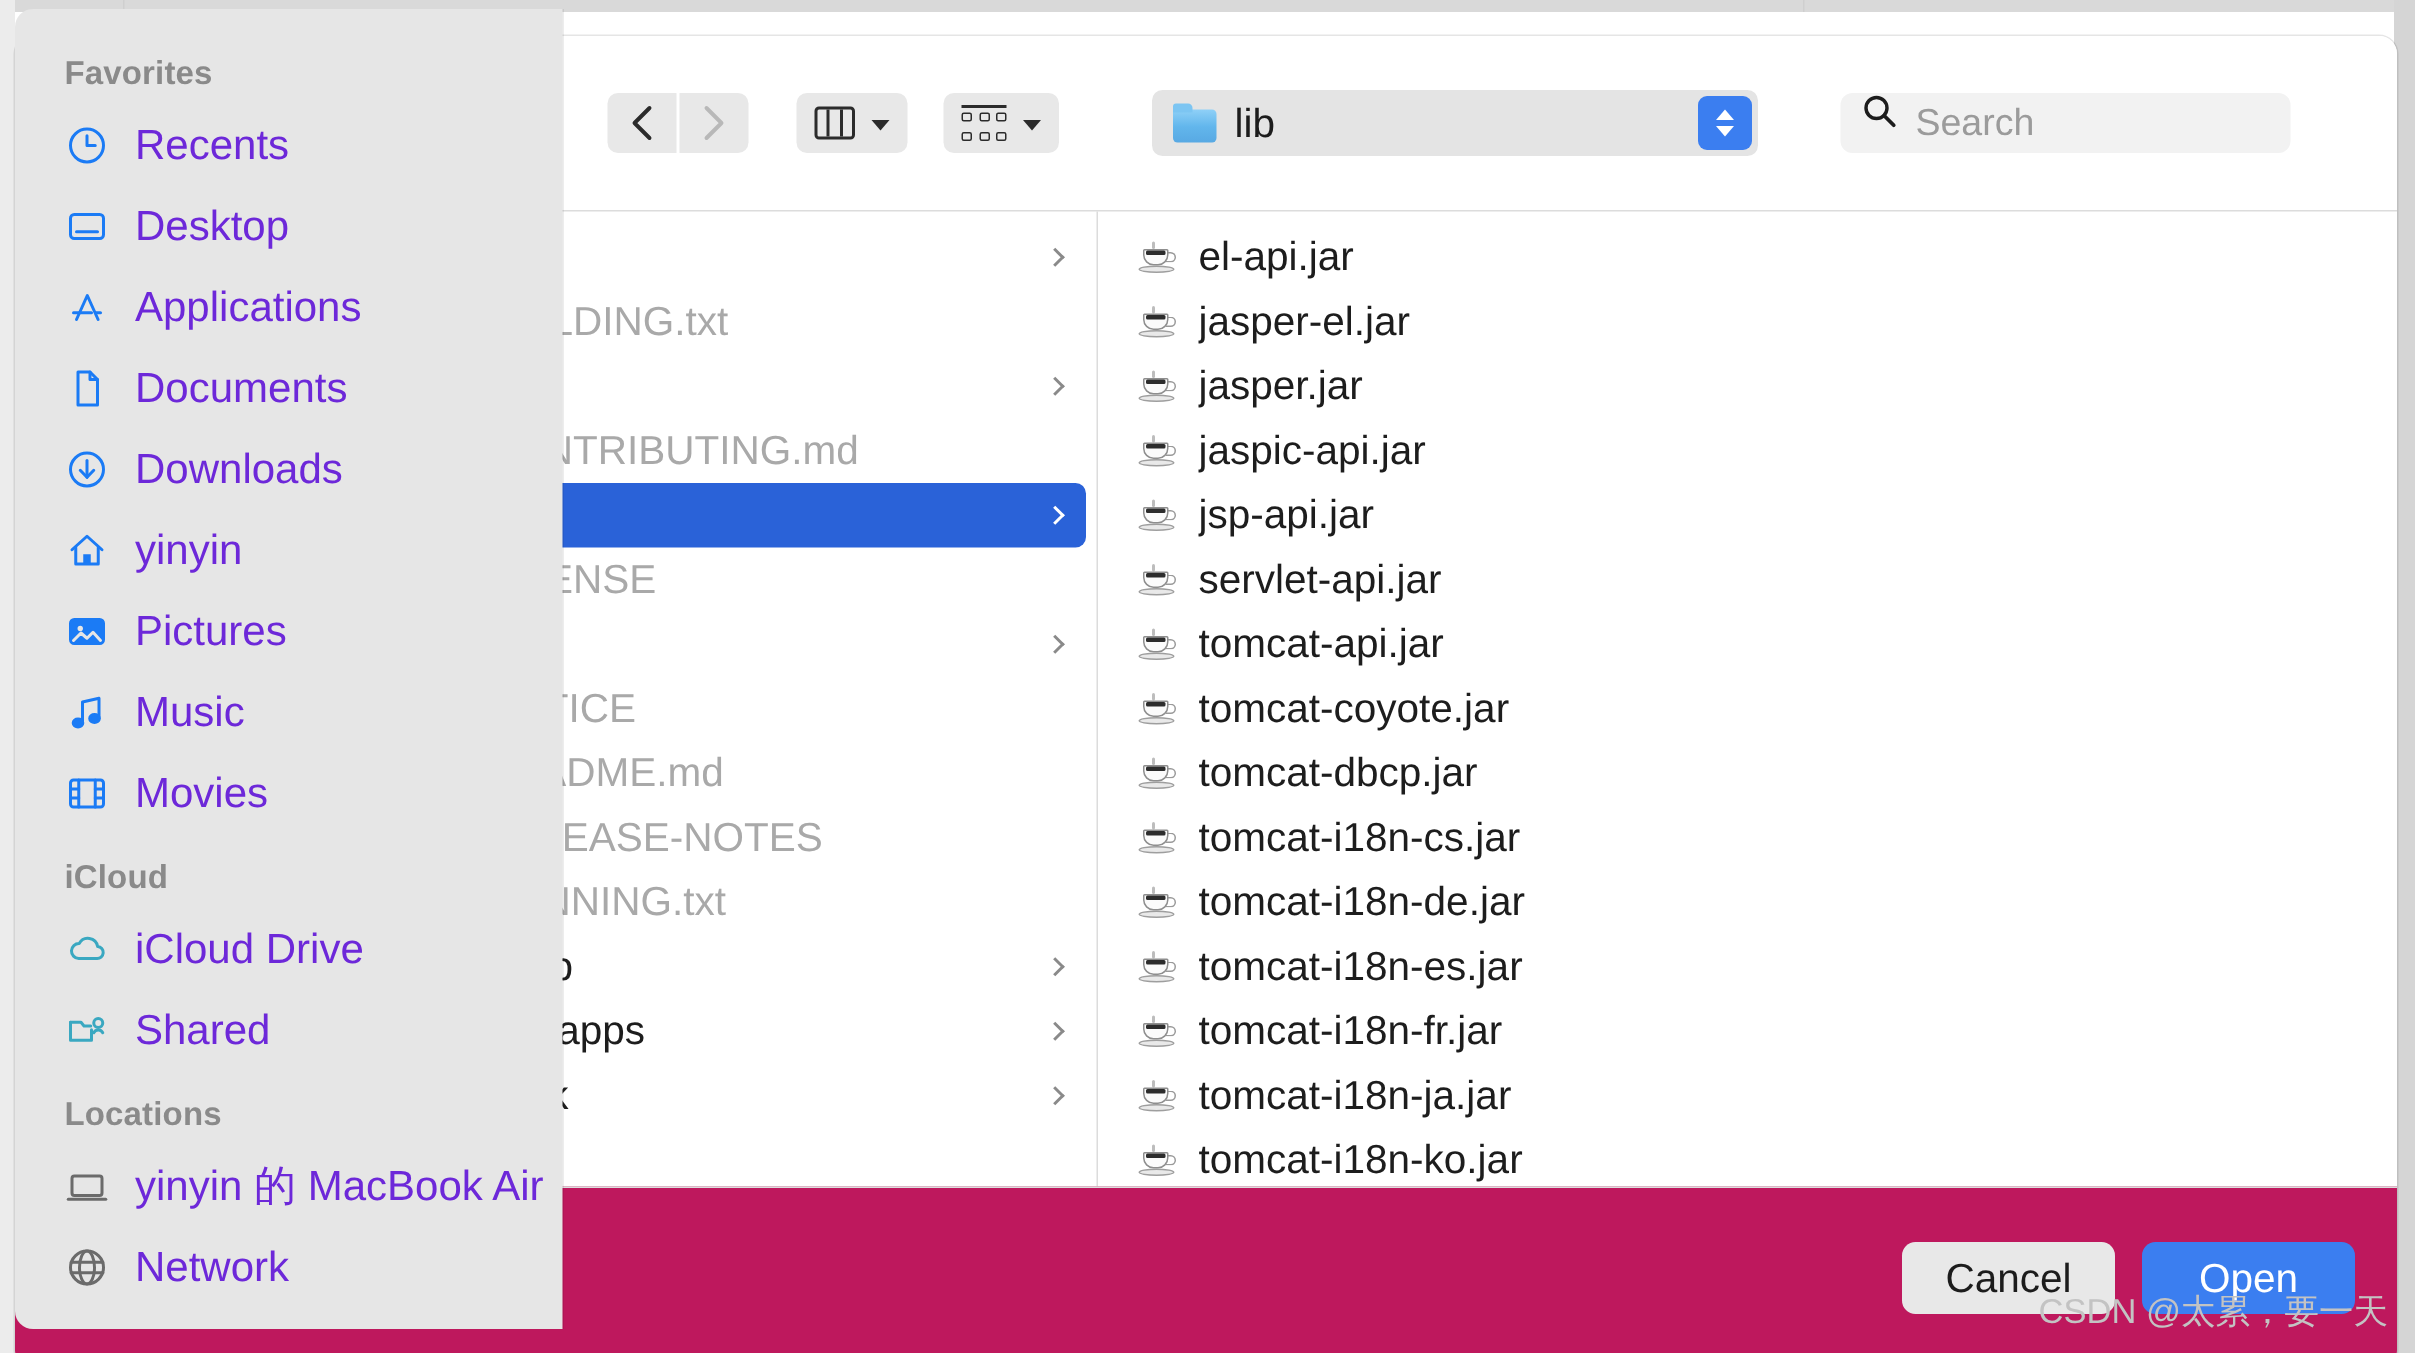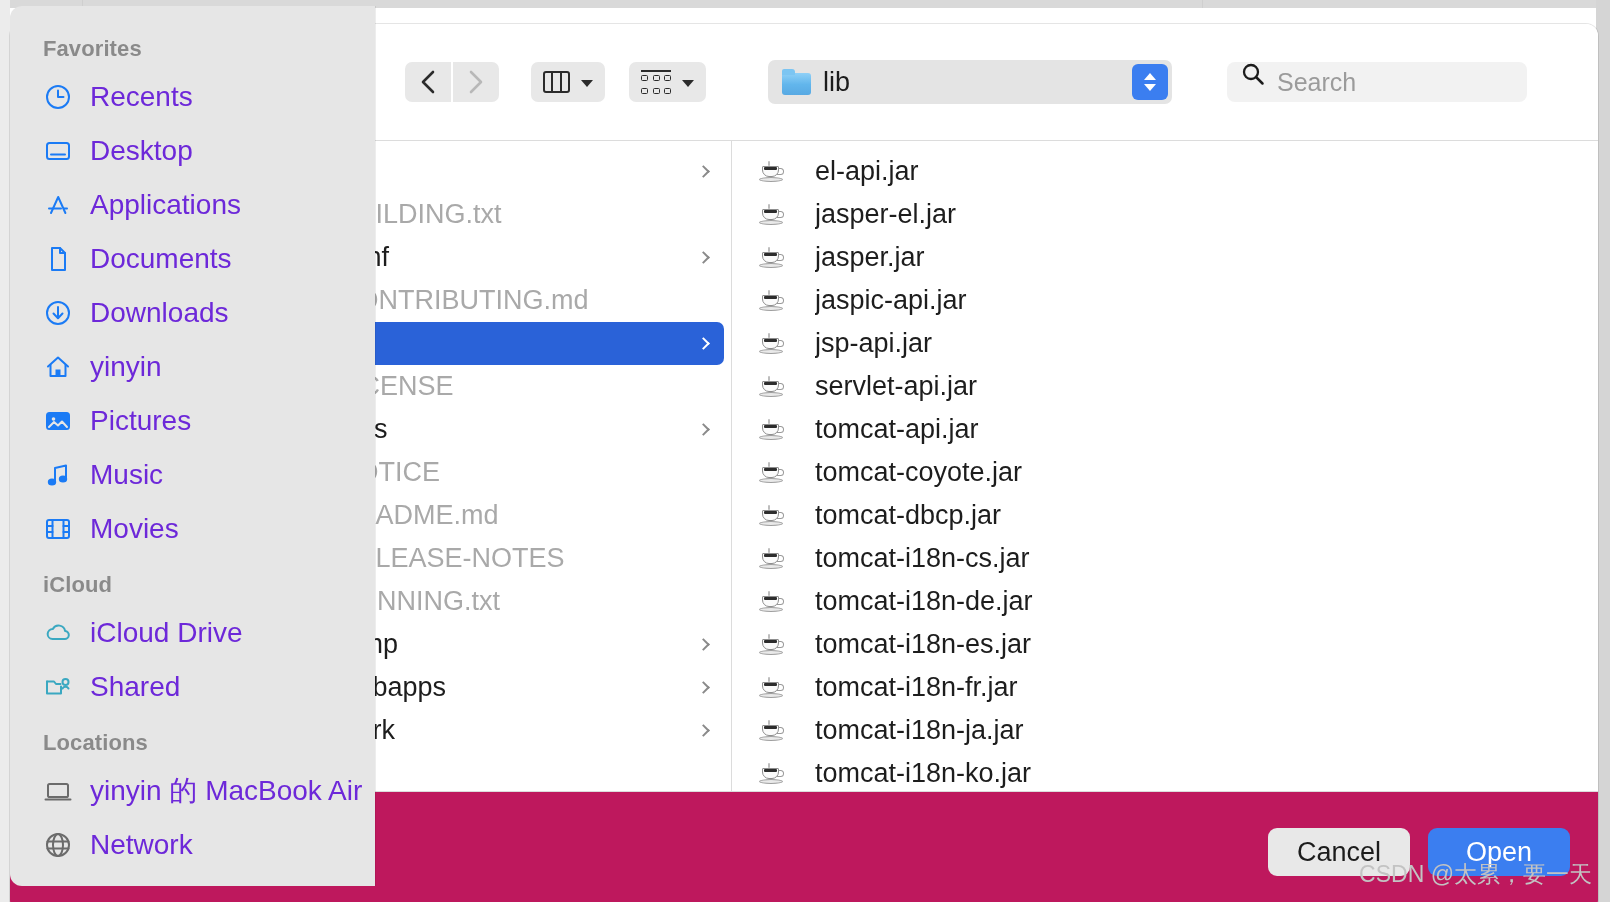--- a/index.html
+++ b/index.html
@@ -233,21 +233,21 @@
   #col-mid    { width: 477px; flex-shrink: 0; }
   #col-right  { flex: 1; border-right: none; }
 
   .row {
     height: 43px;
     display: flex;
     align-items: center;
     padding: 0 10px 0 18px;
     margin: 0 7px;
     border-radius: 7px;
-    gap: 28px;
+    gap: 12px;
     cursor: default;
     white-space: nowrap;
   }
   .row.sel-inactive { background: #dedede; }
   .row.sel-active   { background: #2a62d8; }
   .row.sel-active .row-label { color: #ffffff; }
   .row.sel-active .disc     { border-color: #ffffff; }
 
   .row-label {
     font-size: 27px;

